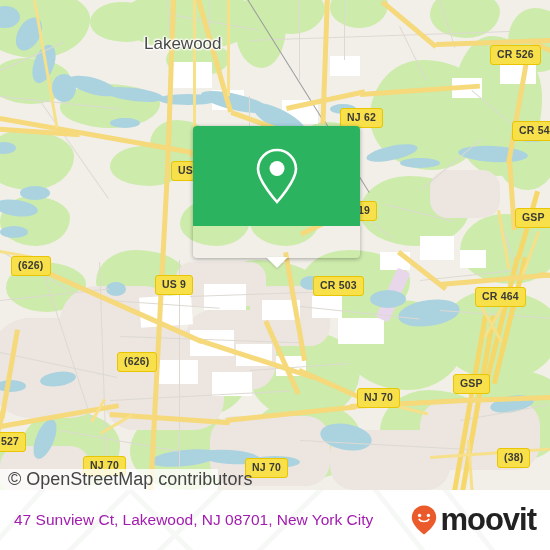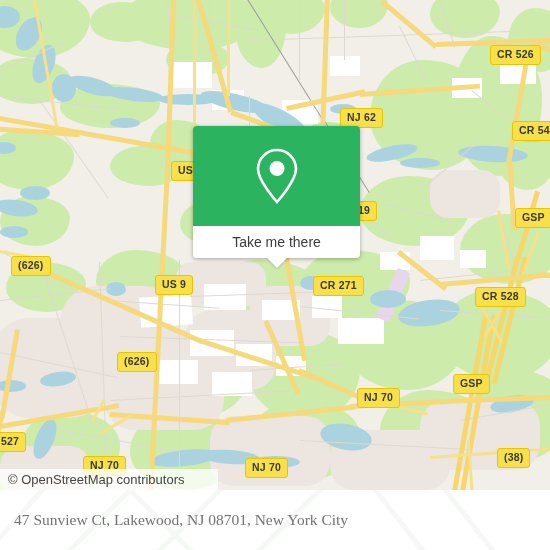--- a/index.html
+++ b/index.html
@@ -41,21 +41,21 @@
   .placelabel{
     position:absolute;color:#4a4a48;font-size:17px;white-space:nowrap;
     text-shadow:1px 0 2px #fff,-1px 0 2px #fff,0 1px 2px #fff,0 -1px 2px #fff,
                 1px 1px 2px #fff,-1px -1px 2px #fff;
   }
 
   
   .attrib{
     position:absolute;left:0;bottom:0;width:218px;height:21px;
     background:rgba(255,255,255,.78);
-    font-size:13px;color:#444;display:flex;align-items:center;
+    font-size:18px;color:#444;display:flex;align-items:center;
     padding-left:8px;box-sizing:border-box;white-space:nowrap;
   }
 
   
   .card{
     position:absolute;left:193px;top:126px;width:167px;height:132px;
     border-radius:4px;box-shadow:0 1px 4px rgba(0,0,0,.32);
     overflow:visible;
   }
   .card-top{
@@ -80,23 +80,22 @@
   .footer{
     position:absolute;left:0;top:490px;width:550px;height:60px;
     background:#ffffff;display:flex;align-items:center;
     box-sizing:border-box;padding:0 14px;overflow:hidden;
   }
   .footer-wm{
     position:absolute;left:0;top:0;width:550px;height:60px;
     opacity:.12;pointer-events:none;
   }
   .addr{
-    position:relative;font-size:15.5px;color:#737373;white-space:nowrap;
+    position:relative;font-size:15.5px;color:#a21caf;white-space:nowrap;
     flex:1;
-    font-family:Liberation Serif, serif;
   }
   .brand{position:relative;display:flex;align-items:center;gap:3px;}
   .brand-mark{width:26px;height:30px;}
   .brand-name{font-size:31px;color:#222;font-weight:bold;letter-spacing:-1px;}
 </style>
 </head>
 <body>
 
 <div id="app">
 
@@ -315,50 +314,48 @@
 
       <div class="road major" style="left:6px;top:410px;width:60px;transform:rotate(104deg);"></div>
       <div class="road major" style="left:20px;top:330px;width:90px;transform:rotate(100deg);"></div>
 
       <div class="road major" style="left:-10px;top:126px;width:90px;transform:rotate(4deg);"></div>
       <div class="road" style="left:36px;top:0px;width:130px;transform:rotate(80deg);"></div>
       <div class="road" style="left:470px;top:440px;width:60px;transform:rotate(86deg);"></div>
       <div class="road" style="left:430px;top:456px;width:120px;transform:rotate(-4deg);"></div>
     </div>
 
+    <div class="placelabel" style="left:144px;top:34px;">Lakewood</div>
 
     <div class="layer">
       <div class="shield" style="left:490px;top:45px;">CR 526</div>
       <div class="shield" style="left:512px;top:121px;">CR 549</div>
       <div class="shield" style="left:340px;top:108px;">NJ 62</div>
       <div class="shield" style="left:171px;top:161px;">US 9</div>
       <div class="shield" style="left:515px;top:208px;">GSP</div>
       <div class="shield" style="left:351px;top:201px;">19</div>
       <div class="shield" style="left:11px;top:256px;">(626)</div>
       <div class="shield" style="left:155px;top:275px;">US 9</div>
-      <div class="shield" style="left:313px;top:276px;">CR 271</div>
-      <div class="shield" style="left:475px;top:287px;">CR 528</div>
+      <div class="shield" style="left:313px;top:276px;">CR 503</div>
+      <div class="shield" style="left:475px;top:287px;">CR 464</div>
       <div class="shield" style="left:117px;top:352px;">(626)</div>
       <div class="shield" style="left:357px;top:388px;">NJ 70</div>
       <div class="shield" style="left:453px;top:374px;">GSP</div>
       <div class="shield" style="left:-6px;top:432px;">527</div>
       <div class="shield" style="left:245px;top:458px;">NJ 70</div>
       <div class="shield" style="left:83px;top:456px;">NJ 70</div>
       <div class="shield" style="left:497px;top:448px;">(38)</div>
     </div>
 
     <div class="card">
       <div class="card-top">
         <svg width="52" height="62" viewBox="0 0 52 62">
           <path d="M26 5 C15.5 5 7 13.5 7 24 C7 36 26 57 26 57 C26 57 45 36 45 24 C45 13.5 36.5 5 26 5 Z" fill="none" stroke="#ffffff" stroke-width="2.6"></path>
           <circle cx="26" cy="23.5" r="7.5" fill="#ffffff"></circle>
         </svg>
-      </div>
-      <div class="card-bottom">
-        <span>Take me there</span>
       </div>
       <div class="card-tail"></div>
     </div>
 
     <div class="attrib">
       <span>© OpenStreetMap contributors</span>
     </div>
   </div>
 
   <div class="footer">
@@ -367,15 +364,24 @@
         <path d="M-20 70 L60 -20"></path>
           <path d="M60 70 L150 -20"></path>
         <path d="M150 70 L240 -20"></path>
           <path d="M250 70 L340 -20"></path>
         <path d="M360 -20 L430 70"></path>
           <path d="M430 -20 L500 70"></path>
         <path d="M120 -10 L200 70"></path>
       </g>
     </svg>
     <div class="addr">47 Sunview Ct, Lakewood, NJ 08701, New York City</div>
+    <div class="brand">
+      <svg class="brand-mark" viewBox="0 0 26 30">
+        <path d="M13 0.5 C6 0.5 0.8 5.8 0.8 12.6 C0.8 21 13 29.6 13 29.6 C13 29.6 25.2 21 25.2 12.6 C25.2 5.8 20 0.5 13 0.5 Z" fill="#ea5a2a"></path>
+        <circle cx="8.6" cy="10.4" r="1.7" fill="#ffffff"></circle>
+        <circle cx="17.4" cy="10.4" r="1.7" fill="#ffffff"></circle>
+        <path d="M8.2 14.4 C9.8 17.2 16.2 17.2 17.8 14.4" fill="none" stroke="#ffffff" stroke-width="1.7" stroke-linecap="round"></path>
+      </svg>
+      <span class="brand-name">moovit</span>
+    </div>
   </div>
 
 </div>
 
 </body></html>

